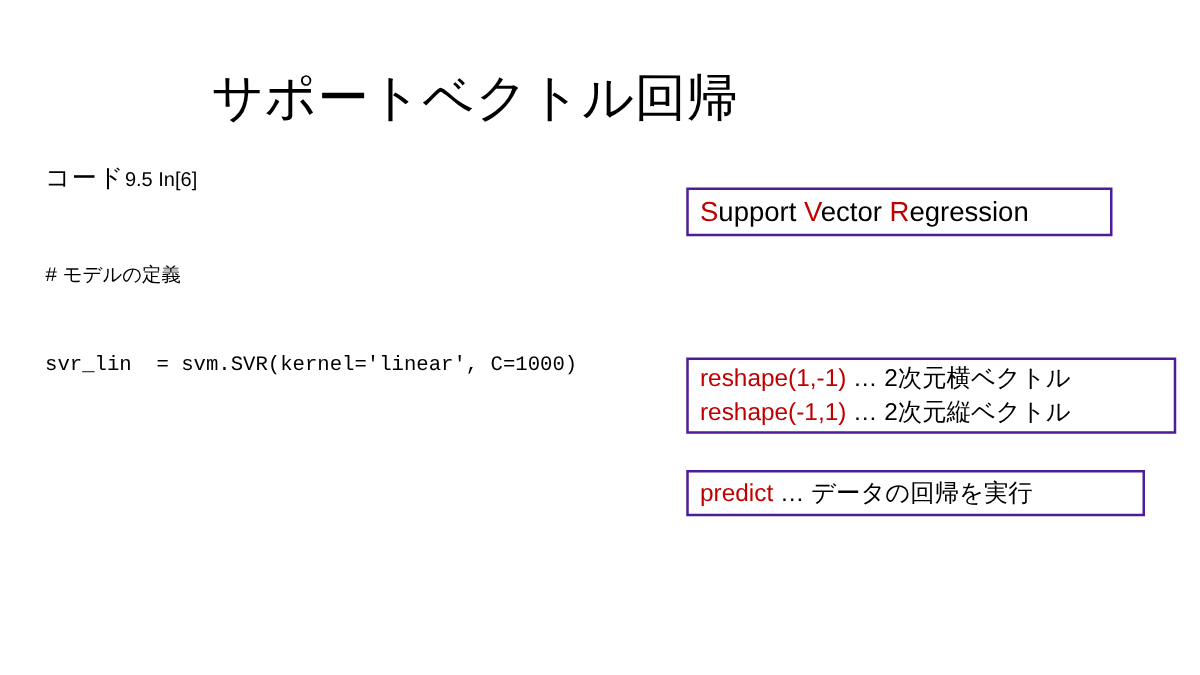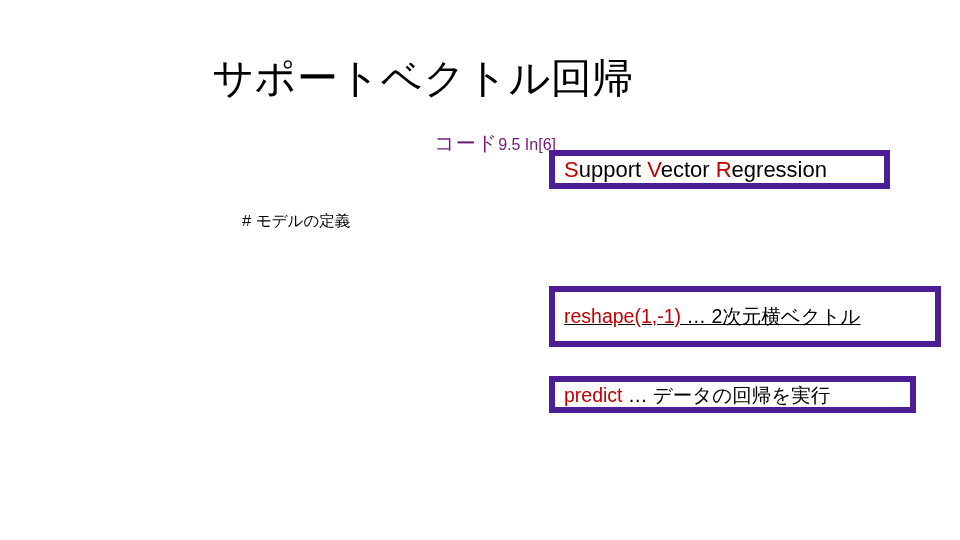--- a/index.html
+++ b/index.html
@@ -22,66 +22,64 @@
     left: 0;
     top: 52px;
     width: 760px;
     text-align: center;
     font-size: 41px;
     line-height: 52px;
     letter-spacing: 0.5px;
     color: #000000;
     font-weight: 400;
     white-space: nowrap;
-    margin-left: 43px;
   }
 
   
   .code-column {
     position: absolute;
     left: 36px;
     top: 130px;
     width: 520px;
   }
 
   .code-caption {
     font-size: 19px;
     line-height: 26px;
-    color: #701a75;
+    color: #000000;
     white-space: nowrap;
     margin-bottom: 4px;
-    text-align: right;
   }
   .code-caption .cap-jp { font-size: 20px; letter-spacing: 1px; }
   .code-caption .cap-en { font-size: 16px; }
 
   .code-block {
     font-family: "Liberation Mono", "DejaVu Sans Mono", monospace;
     font-size: 16.5px;
     line-height: 23.5px;
     color: #000000;
     white-space: pre;
   }
-  .code-block .line { white-space: pre; text-align: center; }
+  .code-block .line { white-space: pre; }
   .code-block .cmt {
     font-family: "Liberation Sans", "DejaVu Sans", sans-serif;
     font-size: 15.5px;
   }
   .code-block .cmt .hash {
     font-family: "Liberation Mono", "DejaVu Sans Mono", monospace;
     font-size: 16.5px;
   }
   .code-gap { height: 23px; }
 
   .hl { color: #c00000; }
 
   
   .note-box {
     position: absolute;
-    border: 6px solid #4c1d95;
+    border: 2px solid #4c1d95;
     background: #ffffff;
     box-sizing: border-box;
     display: flex;
     flex-direction: column;
     justify-content: center;
   }
   .note-line {
     font-size: 21px;
     line-height: 28px;
     white-space: nowrap;
@@ -96,21 +94,21 @@
     height: 39px;
   }
   #note-svr .note-line { font-size: 22px; line-height: 30px; }
 
   #note-reshape {
     left: 549px;
     top: 286px;
     width: 392px;
     height: 61px;
   }
-  #note-reshape .note-line { font-size: 19.5px; line-height: 27px; text-decoration: underline; }
+  #note-reshape .note-line { font-size: 19.5px; line-height: 27px; }
 
   #note-predict {
     left: 549px;
     top: 376px;
     width: 367px;
     height: 37px;
   }
   #note-predict .note-line { font-size: 19.5px; line-height: 26px; }
 </style>
 </head>
@@ -119,34 +117,36 @@
 <div class="slide-title">サポートベクトル回帰</div>
 
 <div class="code-column">
 
   <div class="code-caption">
     <span class="cap-jp">コード</span><span class="cap-en">9.5 In[6]</span>
   </div>
 
   <div class="code-block">
     <div class="line cmt"><span class="hash">#</span>&nbsp;<span>モデルの定義</span></div>
+    <div class="line">svr_lin  = svm.SVR(kernel='linear', C=1000)</div>
 
     <div class="code-gap"></div>
 
     
     
     
     
     
   </div>
 </div>
 
 <div class="note-box" id="note-svr">
   <div class="note-line"><span class="hl">S</span><span>upport </span><span class="hl">V</span><span>ector </span><span class="hl">R</span><span>egression</span></div>
 </div>
 
 <div class="note-box" id="note-reshape">
   <div class="note-line"><span class="hl">reshape(1,-1)</span><span> … 2次元横ベクトル</span></div>
+  <div class="note-line"><span class="hl">reshape(-1,1)</span><span> … 2次元縦ベクトル</span></div>
 </div>
 
 <div class="note-box" id="note-predict">
   <div class="note-line"><span class="hl">predict</span><span> … データの回帰を実行</span></div>
 </div>
 
 </body></html>

